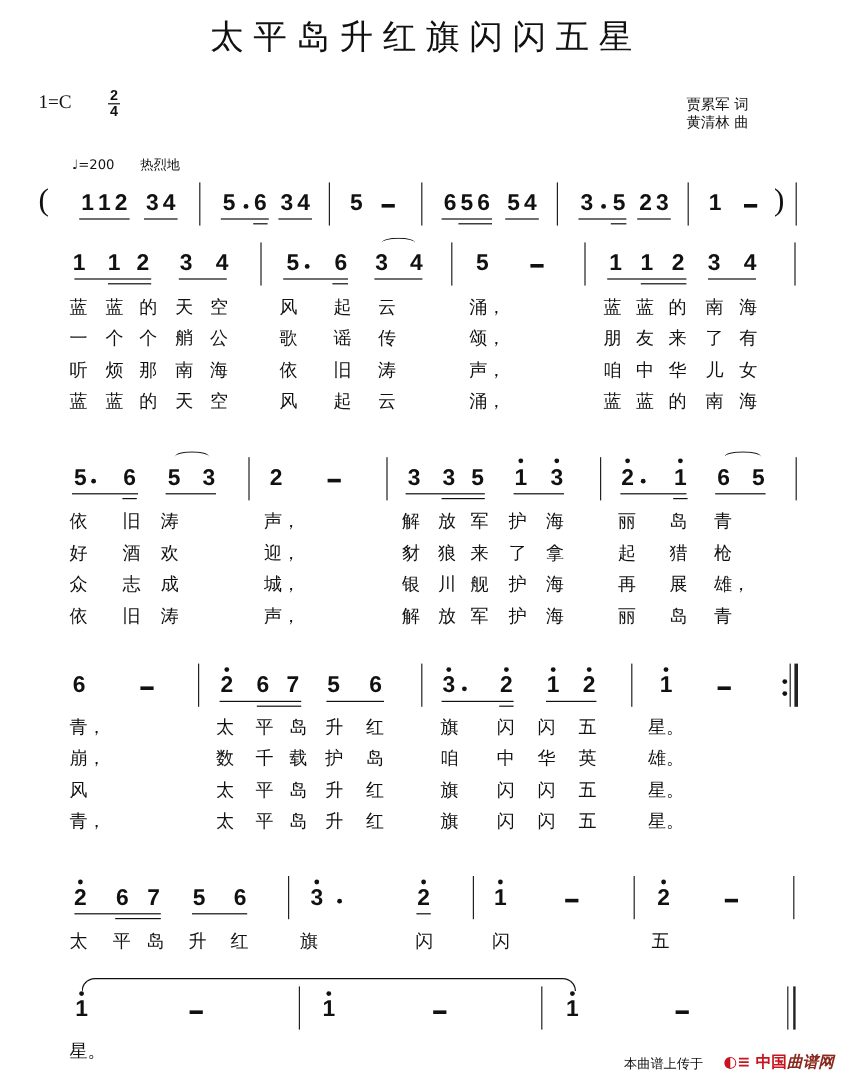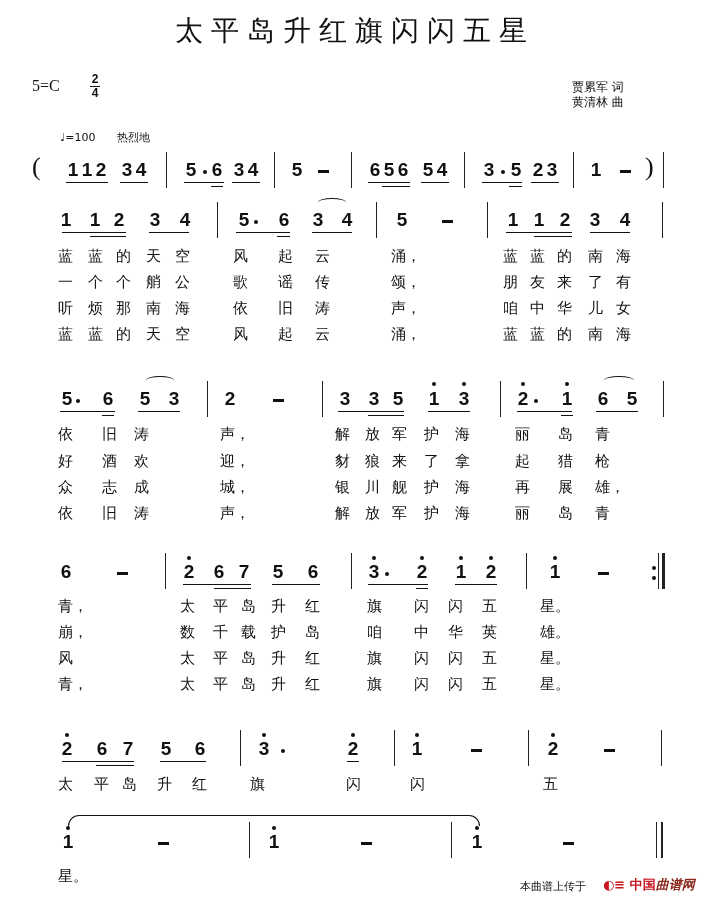--- a/index.html
+++ b/index.html
@@ -24,32 +24,32 @@
   .paren { position: absolute; font-size: 26px; font-family: "Liberation Serif", serif; }
   .footer { left: 520px; top: 879px; font-size: 11px; }
   .logo { left: 603px; top: 876px; font-size: 13px; font-weight: bold; }
   .logo .c1 { color: #c8141e; }
   .logo .c2 { color: #8a2a1e; font-style: italic; }
 </style>
 </head>
 <body>
 
 <div class="abs title">太平岛升红旗闪闪五星</div>
-<div class="abs key">5=C</div>
+<div class="abs key">1=C</div>
 <div class="ts">
   <div>2</div>
   <div class="bar"></div>
   <div>4</div>
 </div>
 <div class="abs credits">
   <div>贾累军 词</div>
   <div>黄清林 曲</div>
 </div>
 <div class="abs tempo">
-  <span>♩=100</span>
+  <span>♩=200</span>
   <span>热烈地</span>
 </div>
 
 <div>
   <div class="paren" style="left:32px;top:152px;">(</div>
   <div class="note" style="left:66px;top:160px;">1</div>
   <div class="note" style="left:80px;top:160px;">1</div>
   <div class="note" style="left:94px;top:160px;">2</div>
   <div class="uline" style="left:66px;top:182px;width:42px;"></div>
   <div class="note" style="left:120px;top:160px;">3</div>

